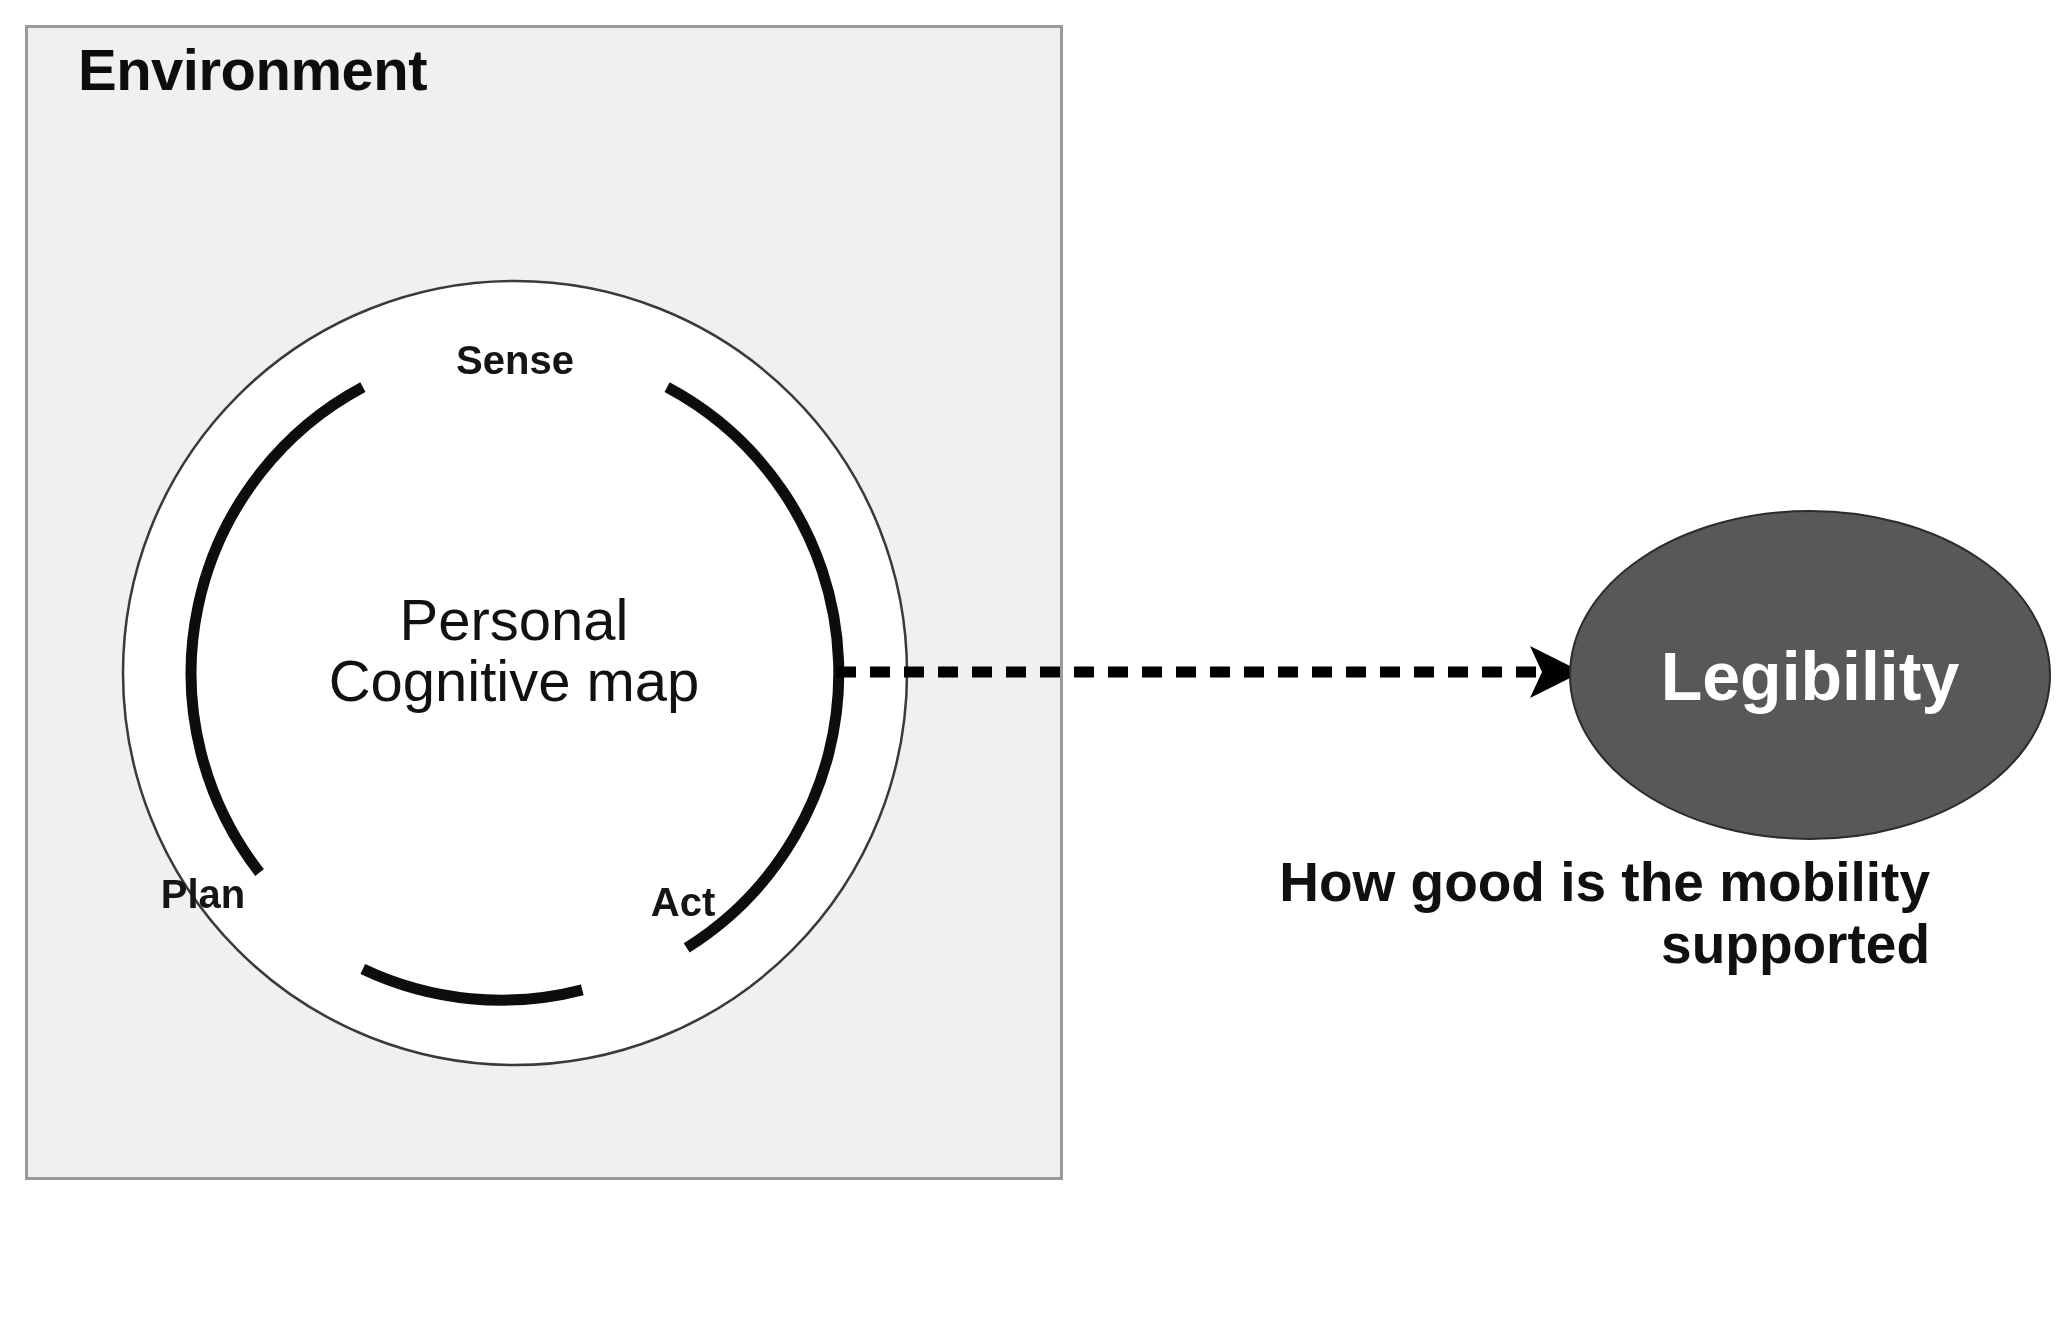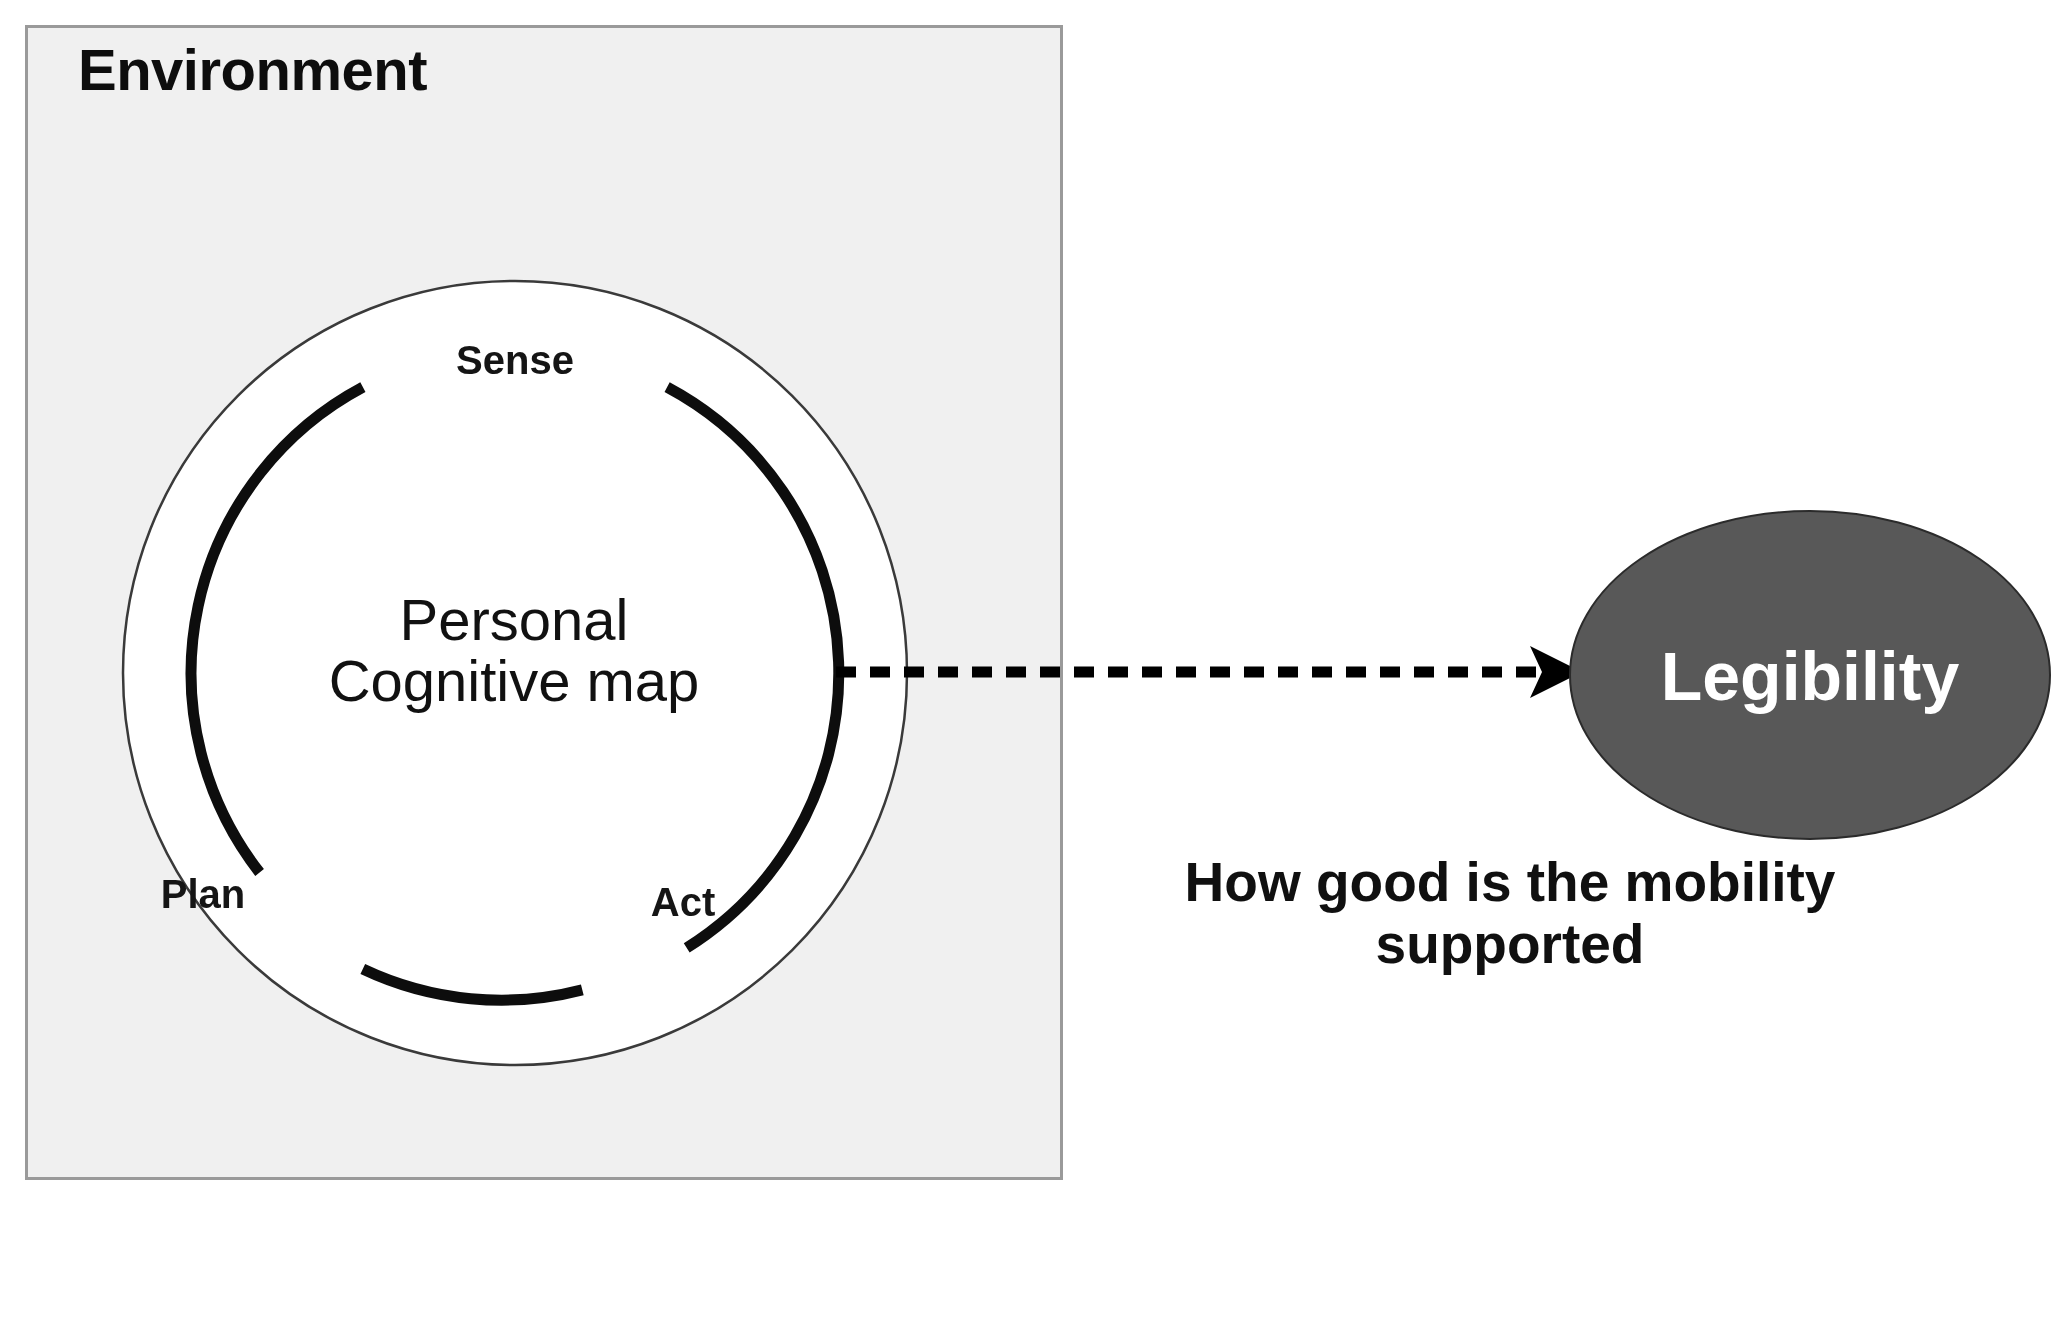--- a/index.html
+++ b/index.html
@@ -120,21 +120,21 @@
     font-weight: bold;
     fill: #ffffff;
   }
 
   
   .mobility-caption {
     position: absolute;
     left: 1090px;
     top: 852px;
     width: 840px;
-    text-align: center;
+    text-align: right;
     font-size: 55px;
     font-weight: bold;
     color: #101010;
     line-height: 1.12;
     white-space: pre-line;
   }
 </style>
 </head>
 <body>
 

